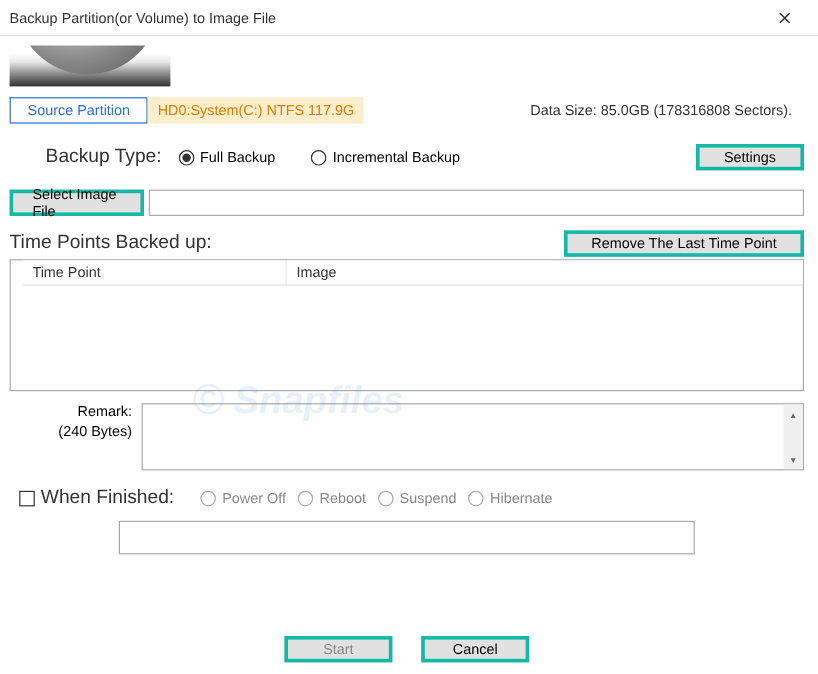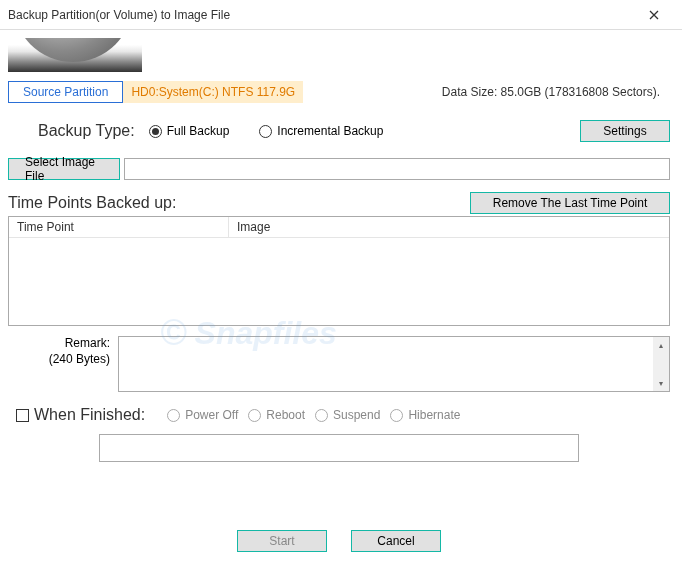--- a/index.html
+++ b/index.html
@@ -65,21 +65,21 @@
   .radio-dot {
     width: 13px; height: 13px; border: 1px solid #333; border-radius: 50%;
     margin-right: 5px; position: relative; background: #fff;
   }
   .radio-dot.checked::after {
     content: ""; position: absolute; width: 7px; height: 7px; border-radius: 50%;
     background: #333; left: 2px; top: 2px;
   }
   .btn {
     font-size: 12px;
-    border: 1px solid #14b8a6;
+    border: 3px solid #14b8a6;
     background: #e1e1e1;
     padding: 6px 16px;
     height: 22px;
     display:flex; align-items:center; justify-content:center;
   }
   .btn.disabled { color: #888; }
   
   .select-image-row { display:flex; gap: 4px; margin-bottom: 12px; }
   .input-line {
     flex: 1; height: 22px; border: 1px solid #aaa; background: #fff; font-size: 12px; padding: 2px 4px;
@@ -87,20 +87,21 @@
   
   .timepoints-row { display:flex; justify-content: space-between; align-items:center; margin-bottom: 2px; }
   .remove-btn { width: 200px; }
   
   .table {
     border: 1px solid #aaa;
     height: 110px;
     background: #fff;
     display: flex;
     margin-bottom: 10px;
+    padding-left: 10px;
   }
   .table-col { flex: 1; }
   .table-hdr {
     font-size: 12px; padding: 3px 8px; border-bottom: 1px solid #e5e5e5; color: #333;
     border-right: 1px solid #e5e5e5; background: #fff;
   }
   
   .remark-area { display:flex; margin-bottom: 14px; }
   .remark-label { width: 110px; text-align: right; font-size: 12px; padding-right: 8px; line-height: 1.3; }
   .remark-box {

